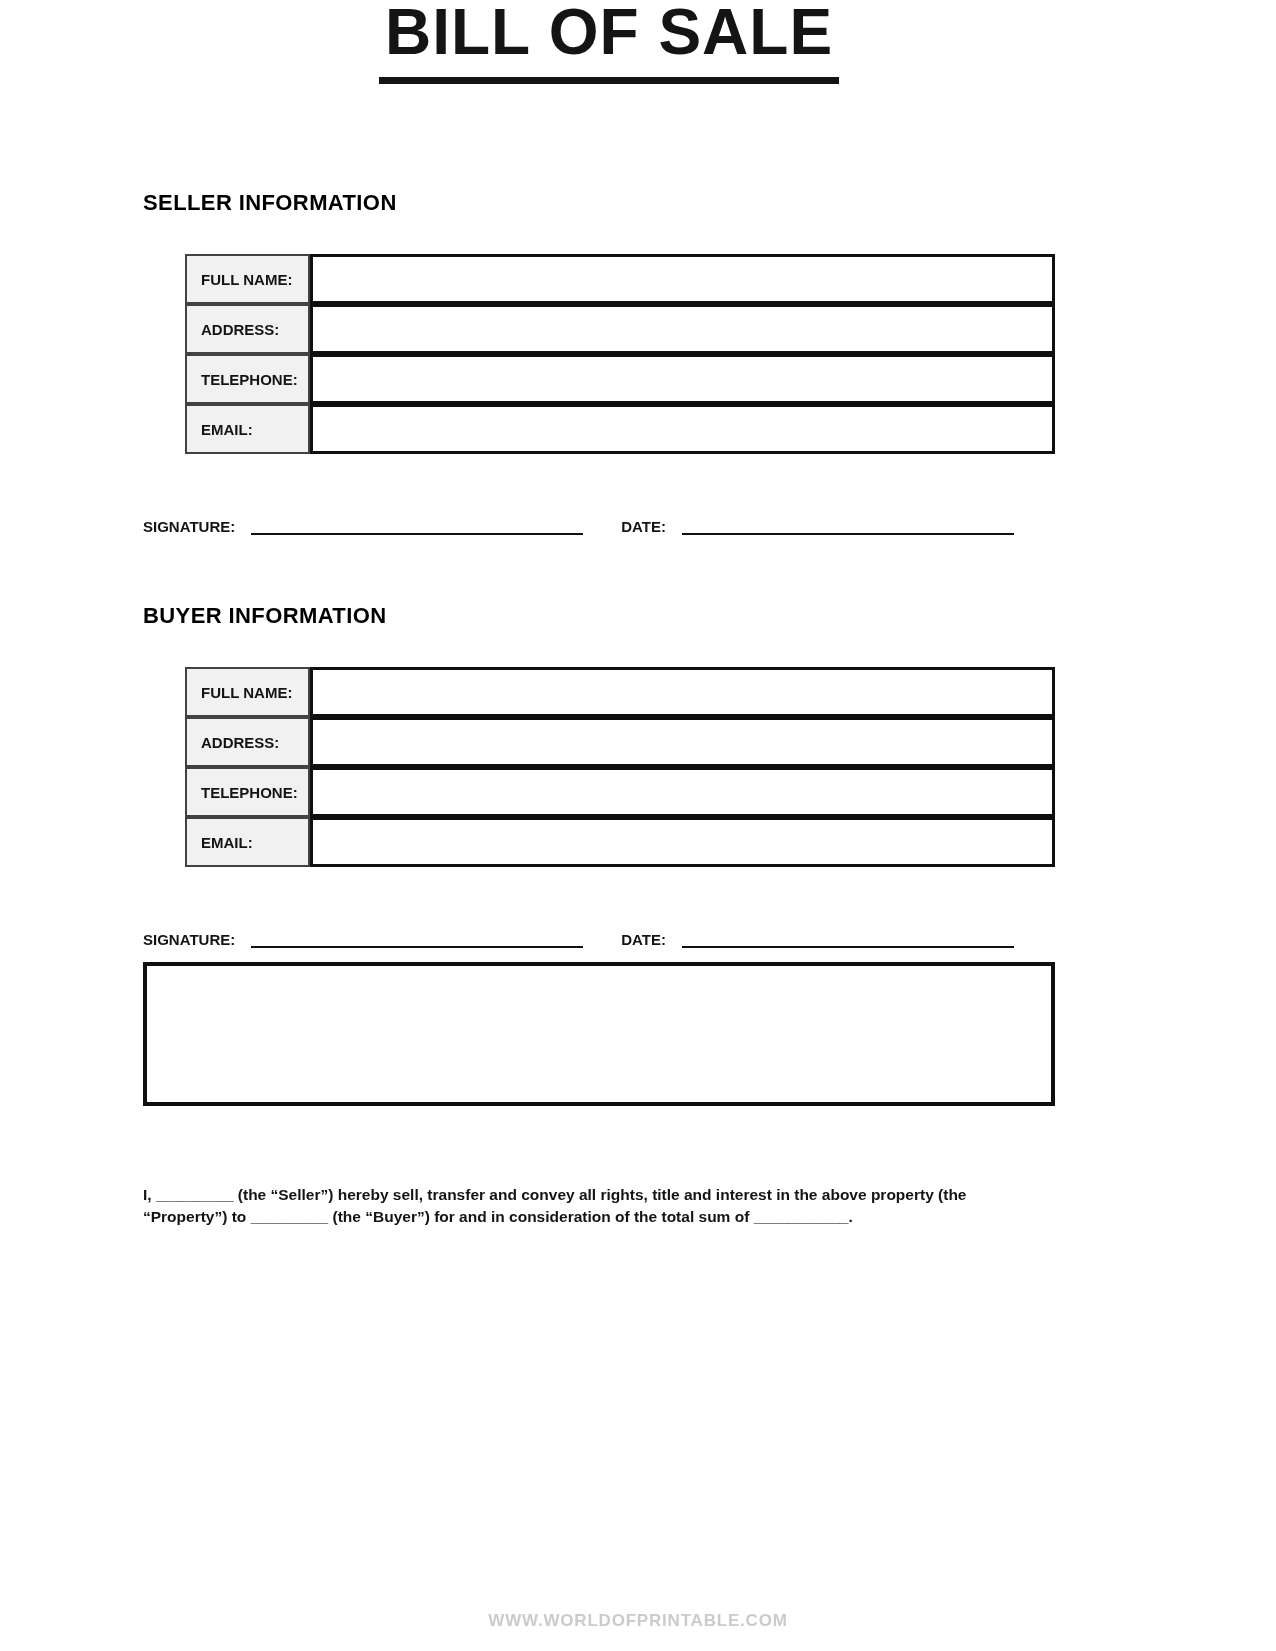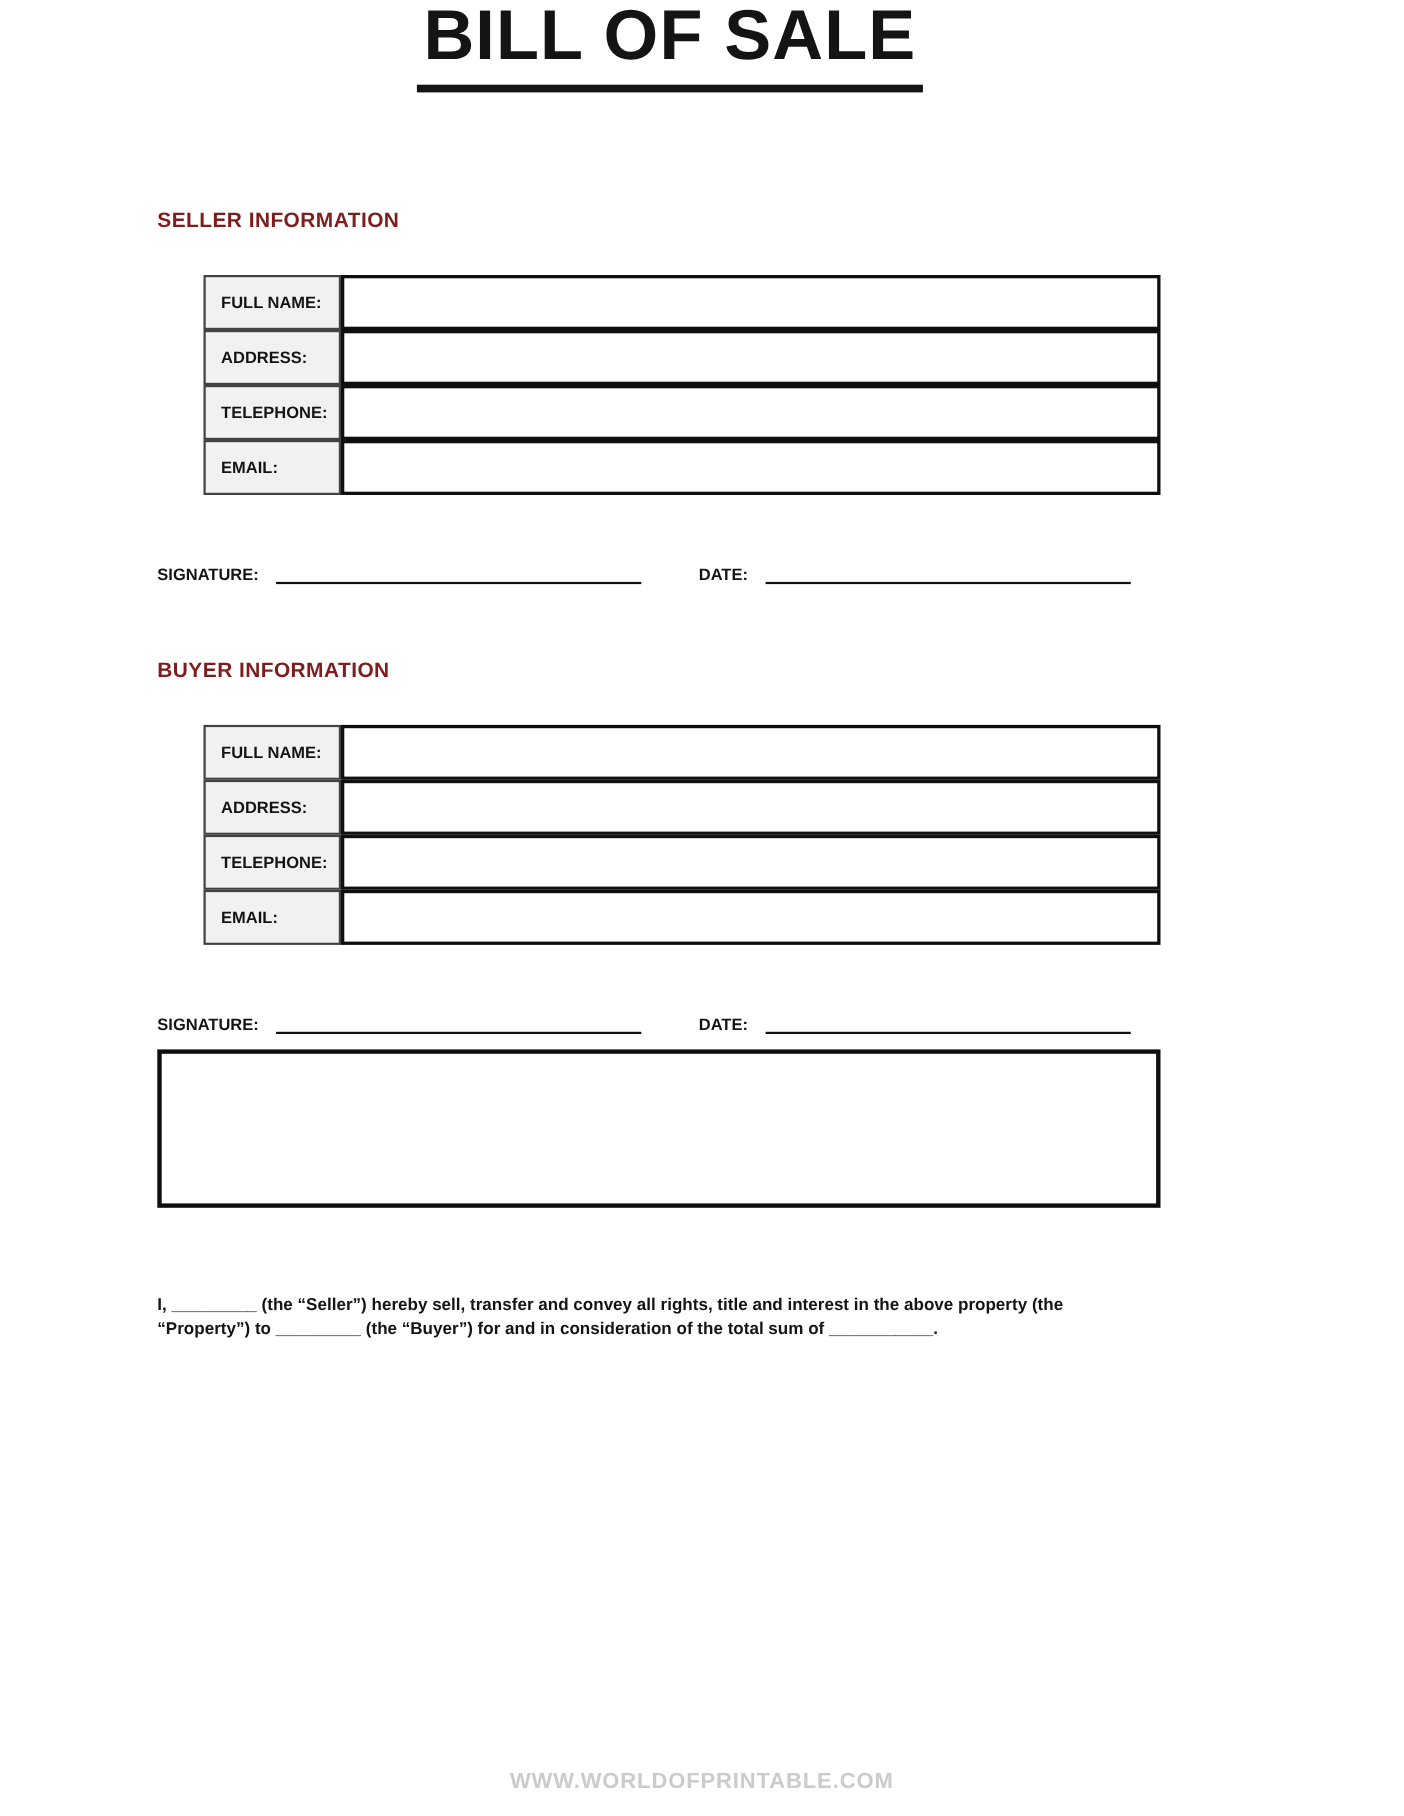--- a/index.html
+++ b/index.html
@@ -24,24 +24,24 @@
   }
   .title-rule {
     width: 460px; height: 7px;
     background: #141414;
     margin: 13px auto 0 auto;
   }
 
   .content { margin-left: 143px; width: 912px; }
 
   .section-heading {
-    font-size: 19px;
+    font-size: 22px;
     font-weight: bold;
     letter-spacing: 0.4px;
-    color: #7f1d1d;
+    color: #000000;
     margin: 0;
   }
   .seller-heading { margin-top: 106px; }
   .buyer-heading  { margin-top: 68px; }
   .property-heading { margin-top: 64px; }
 
   .info-table { margin-top: 38px; }
   .field-row { display: flex; height: 50px; padding-left: 42px; }
   .field-label-cell {
     box-sizing: border-box;
@@ -75,21 +75,21 @@
     color: #141414;
     white-space: nowrap;
   }
   .sig-line {
     box-sizing: border-box;
     width: 332px;
     height: 16px;
     border-bottom: 2.5px solid #111111;
     margin-left: 16px;
   }
-  .date-label { margin-left: 52px; }
+  .date-label { margin-left: 38px; }
 
   .property-box {
     box-sizing: border-box;
     margin-top: 14px;
     width: 912px;
     height: 144px;
     border: 4px solid #0f0f0f;
     background: #ffffff;
     font-size: 15px;
     padding: 8px 10px;
@@ -102,21 +102,21 @@
     font-weight: bold;
     line-height: 1.42;
     color: #141414;
   }
 
   .footer {
     position: absolute;
     left: 0; right: 0;
     bottom: 20px;
     text-align: center;
-    font-size: 20px;
+    font-size: 17px;
     font-weight: bold;
     letter-spacing: 0.8px;
     color: #cbcbcb;
   }
 </style>
 </head>
 <body>
 
 <div class="page">
 

